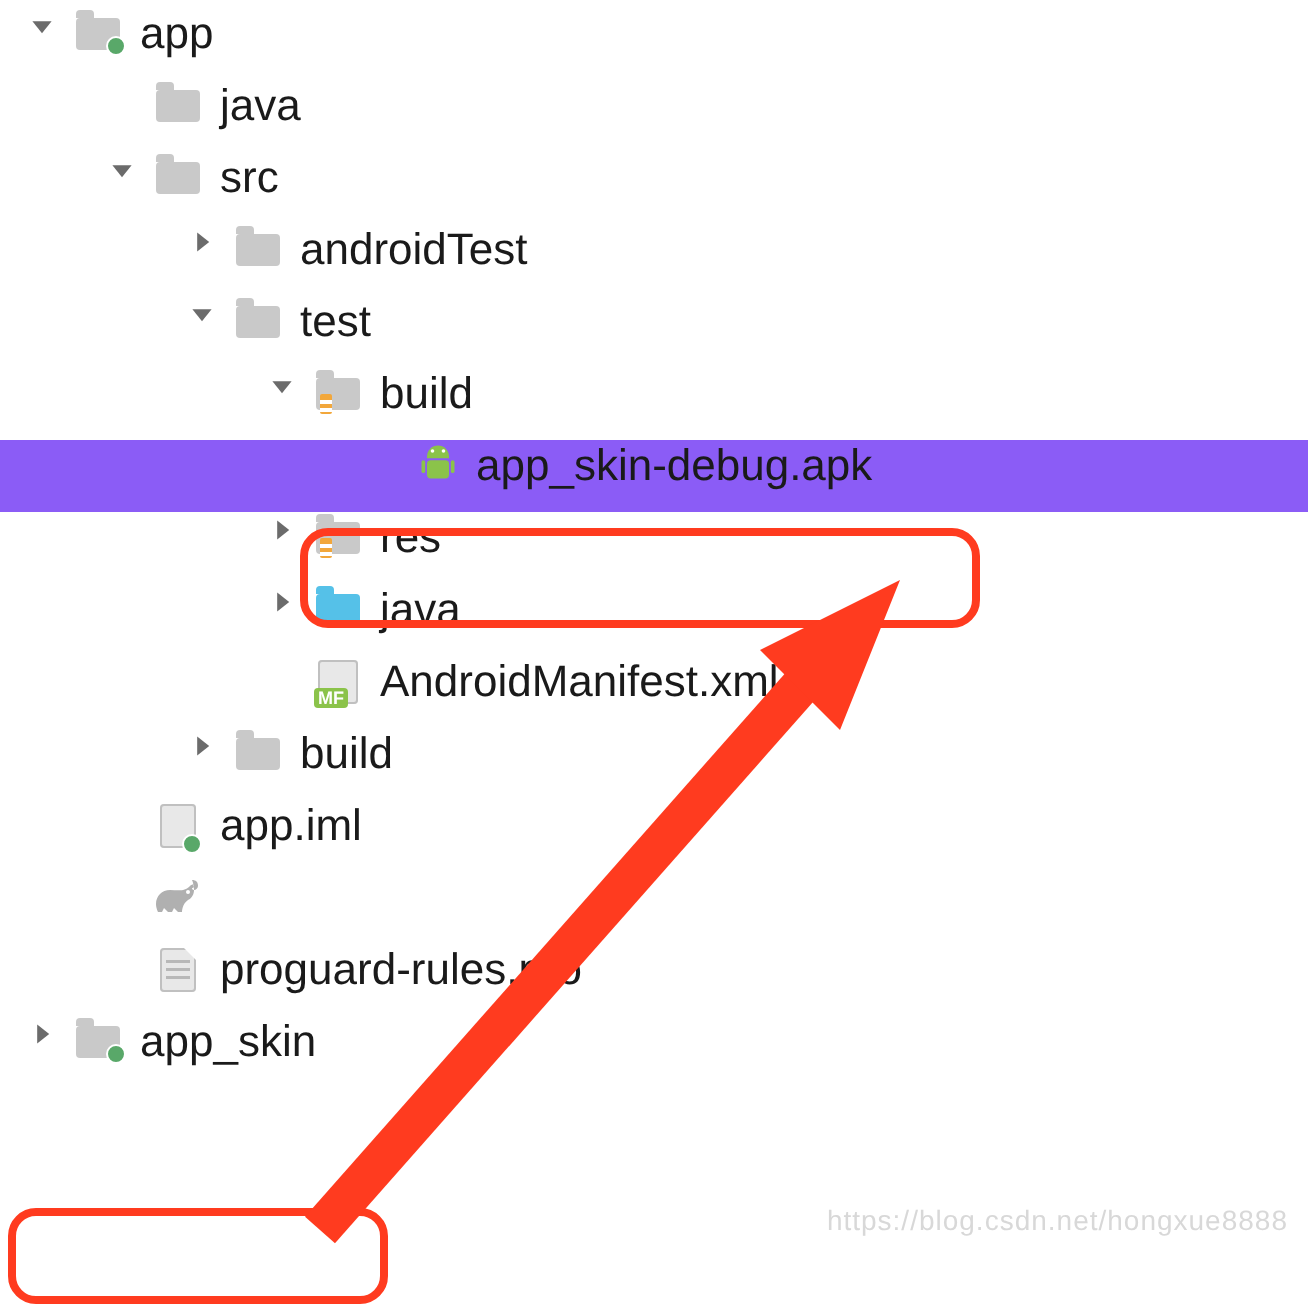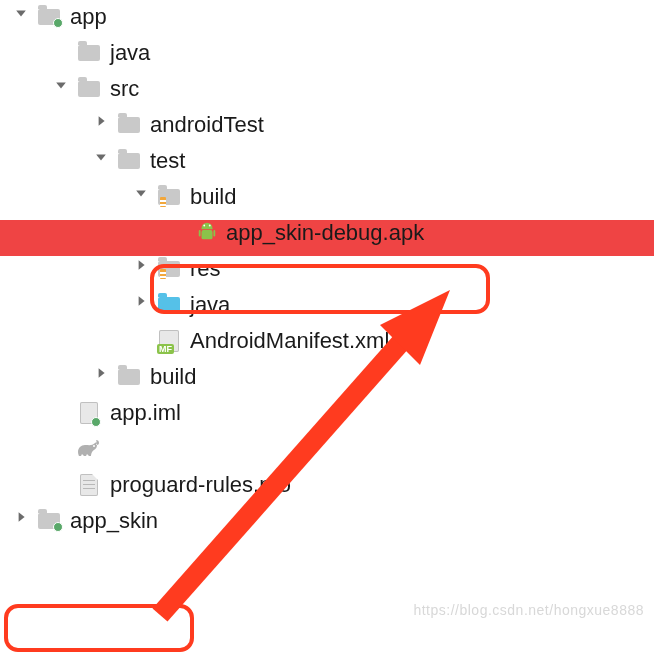--- a/index.html
+++ b/index.html
@@ -14,21 +14,22 @@
     overflow: hidden;
   }
   .tree { padding-top: 4px; }
   .row {
     display: flex;
     align-items: flex-start;
     height: 36px;
     white-space: nowrap;
   }
   .row.selected {
-    background: #ef4444;
+    background: #8b5cf6;
+    padding-left: 12px;
   }
   .indent { display: inline-block; height: 1px; }
   .arrow {
     width: 18px;
     height: 18px;
     display: inline-flex;
     align-items: center;
     justify-content: center;
     margin-right: 6px;
     flex-shrink: 0;

